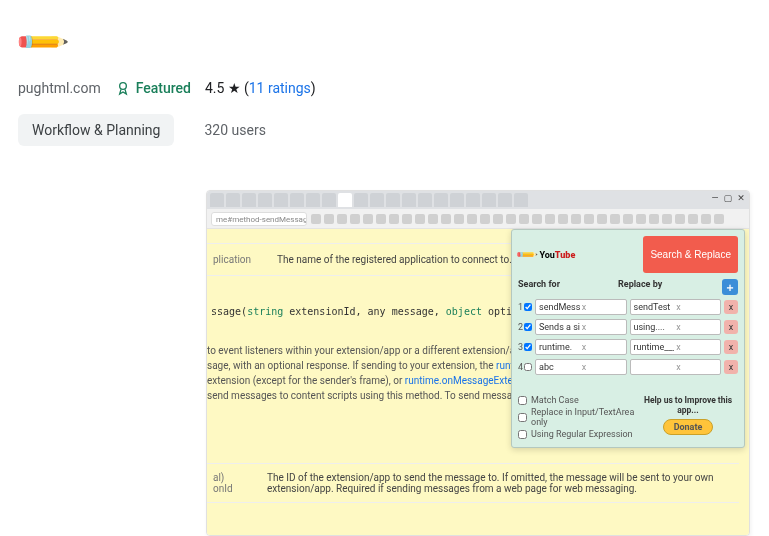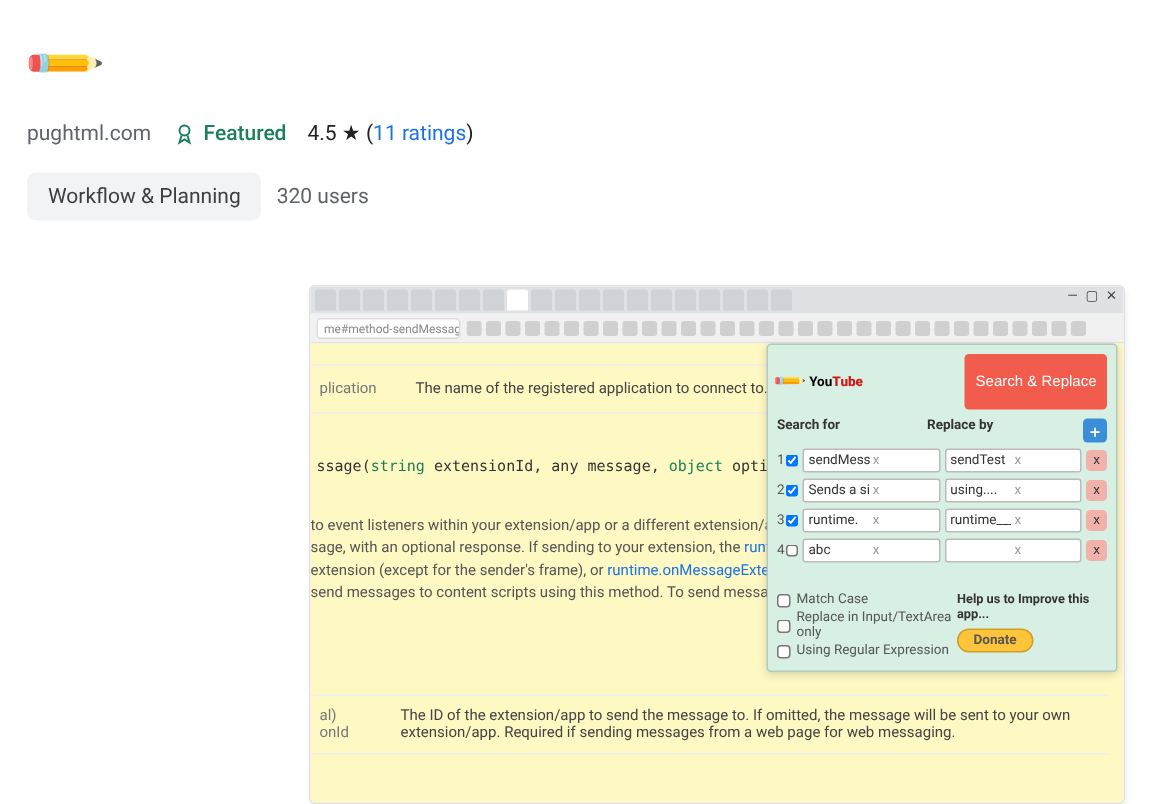--- a/index.html
+++ b/index.html
@@ -13,21 +13,21 @@
 
   .meta-row{display:flex;align-items:center;gap:14px;margin-top:14px;font-size:14px}
   .pub-link{color:#5f6368}
   .featured-badge{display:flex;align-items:center;gap:5px;color:#1a7f5a;font-weight:500}
   .badge-icon{width:16px;height:16px}
   .rating{color:#202124}
   .ratings-link{color:#1a73e8}
 
   .chip-row{display:flex;align-items:center;gap:10px;margin-top:18px}
   .chip{background:#f1f3f4;border-radius:6px;padding:8px 14px;font-size:14px;color:#3c4043;cursor:pointer}
-  .user-count{color:#5f6368;font-size:14px;margin-left:0}
+  .user-count{color:#5f6368;font-size:14px;margin-left:20px}
 
   
   .shot{position:absolute;left:206px;top:190px;width:544px;height:346px;
         border:1px solid #e0e0e0;border-radius:4px;background:#fff;font-size:11px;color:#444;
         box-shadow:1px 2px 4px rgba(0,0,0,.06);overflow:hidden}
 
   
   .chrome-tabs{height:18px;background:#dfe1e4;display:flex;gap:2px;padding:2px 3px 0 3px;position:relative}
   .chrome-tabs .tab{width:14px;height:14px;background:#cfd2d6;border-radius:2px 2px 0 0}
   .chrome-tabs .tab.active{background:#fff}
@@ -72,21 +72,21 @@
   .prow .idx input{width:8px;height:8px;margin:0}
   .pin{flex:1;min-width:0;display:flex;align-items:center;background:#fff;border:1px solid #bbb;border-radius:2px;height:16px;padding:0 3px}
   .pin span{flex:1;font-size:9px;color:#333;overflow:hidden;white-space:nowrap}
   .pin .x{color:#999;font-size:9px;cursor:pointer;padding-left:2px}
   .del{width:14px;height:14px;background:#f1b2ab;border-radius:3px;font-size:9px;line-height:14px;text-align:center;cursor:pointer}
 
   .popts{margin-top:20px;font-size:9px;color:#555;display:flex}
   .popts .left{flex:1}
   .popts label{display:flex;align-items:center;gap:4px;margin-bottom:2px}
   .popts input{width:9px;height:9px;margin:0}
-  .popts .right{width:100px;text-align:left}
+  .popts .right{width:100px;text-align:center}
   .popts .help{font-weight:bold;color:#333;font-size:8.5px}
   .donate{display:inline-block;margin-top:4px;background:#ffc43a;border:1px solid #caa028;border-radius:10px;padding:2px 10px;font-size:9px;font-weight:bold;cursor:pointer}
 </style>
 </head>
 <body>
 
 <div class="listing">
   <div class="title-row">
     <div class="app-icon">✏️</div>
   </div>

